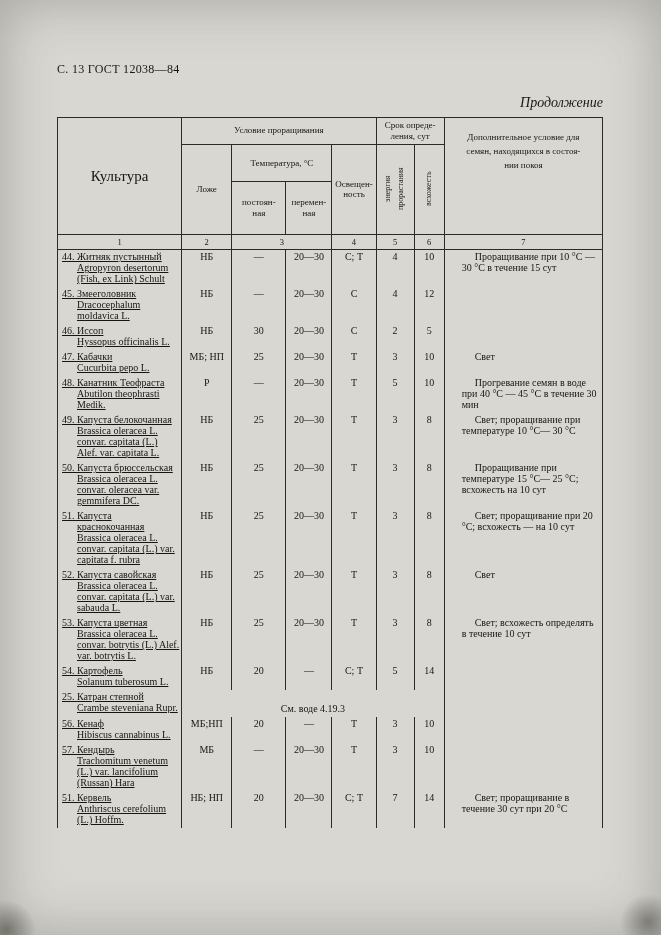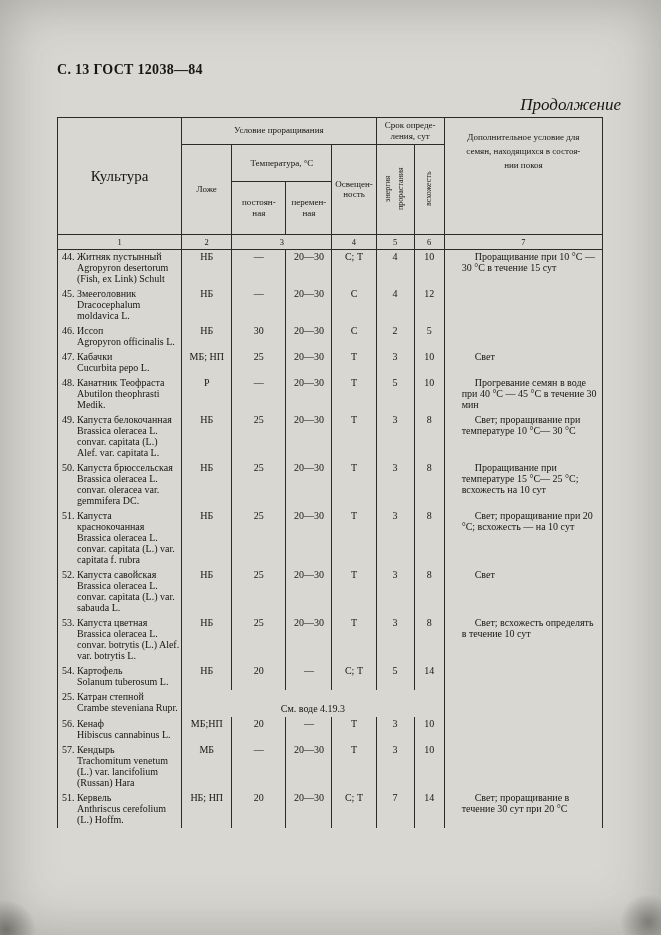--- a/index.html
+++ b/index.html
@@ -11,22 +11,22 @@
     font-family:"Liberation Serif","DejaVu Serif",serif;
   }
   .page{
     position:absolute;inset:0;
     background:
       radial-gradient(circle at 6px 930px, rgba(45,45,38,.5), transparent 30px),
       radial-gradient(circle at 648px 922px, rgba(45,45,38,.45), transparent 28px),
       linear-gradient(#d8d7d2,#d8d7d2);
     box-shadow:inset 0 0 55px rgba(70,70,60,.35);
   }
-  .doc-header{position:absolute;left:57px;top:62px;font-size:14px;font-weight:bold;letter-spacing:.3px;}
-  .continuation{position:absolute;right:40px;top:95px;font-size:17px;font-style:italic;}
+  .doc-header{position:absolute;left:57px;top:62px;font-size:12px;font-weight:normal;letter-spacing:.3px;}
+  .continuation{position:absolute;right:58px;top:95px;font-size:14px;font-style:italic;}
   table{
     position:absolute;left:57px;top:117px;width:546px;
     border-collapse:collapse;table-layout:fixed;font-size:10px;
   }
   thead th, thead td{
     border:1px solid #2b2b27;font-weight:normal;text-align:center;
     vertical-align:middle;font-size:9px;line-height:1.2;white-space:pre-line;padding:2px 1px;
   }
   thead tr.r1{height:26px;}
   thead tr.r2{height:30px;}
@@ -38,21 +38,21 @@
   .rot{
     writing-mode:vertical-rl;transform:rotate(180deg);
     white-space:pre-line;font-size:8px;line-height:1.6;
     height:68px;margin:0 auto;
   }
   .numcell{font-size:8.5px;padding:1px;}
   tbody td{
     border-left:1px solid #2b2b27;border-right:1px solid #2b2b27;
     vertical-align:top;padding:1px 2px 3px;line-height:11px;
   }
-  td.cult{text-align:left;padding-left:4px;padding-right:2px;}
+  td.cult{text-align:left;padding-left:4px;padding-right:2px;text-decoration:underline;}
   .cname{text-indent:-15px;padding-left:15px;}
   .latin{padding-left:15px;}
   td.c{text-align:center;}
   td.note{text-align:left;padding-left:17px;padding-right:4px;text-indent:13px;}
   td.span-cell{text-align:center;padding-top:13px;}
   .page-number{position:absolute;left:0;right:0;top:848px;text-align:center;font-size:11px;}
 </style>
 </head>
 <body>
 
@@ -133,21 +133,21 @@
           <td class="c">—</td>
           <td class="c">20—30</td>
           <td class="c">С</td>
           <td class="c">4</td>
           <td class="c">12</td>
           <td class="note"></td>
         </tr>
         <tr>
           <td class="cult">
             <div class="cname">46. Иссоп</div>
-            <div class="latin">Agropyron officinalis L.</div>
+            <div class="latin">Hyssopus officinalis L.</div>
           </td>
           <td class="c">НБ</td>
           <td class="c">30</td>
           <td class="c">20—30</td>
           <td class="c">С</td>
           <td class="c">2</td>
           <td class="c">5</td>
           <td class="note"></td>
         </tr>
         <tr>

